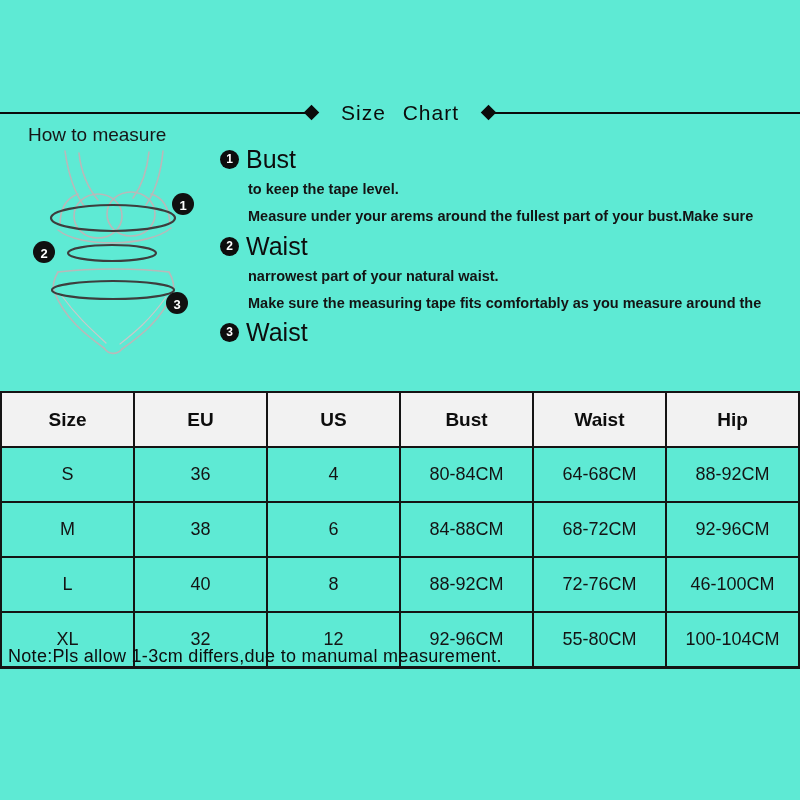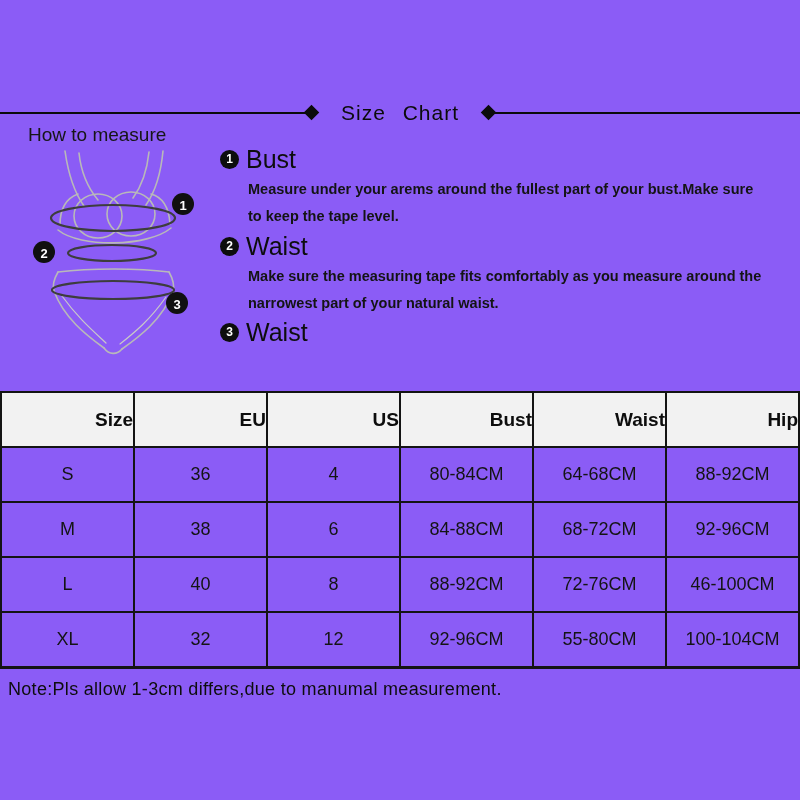--- a/index.html
+++ b/index.html
@@ -1,19 +1,19 @@
 <!DOCTYPE html>
 <html><head>
 <meta charset="utf-8">
 <style>
   * { margin:0; padding:0; box-sizing:border-box; }
   html,body { background:#ffffff; }
   body { font-family:"Liberation Sans","DejaVu Sans",sans-serif; color:#111; }
   .canvas{
-    position:relative; width:800px; height:800px; background:#8b5cf6;
+    position:relative; width:800px; height:800px; background:#5eead4;
     overflow:hidden; margin:0 auto;
   }
 
   
   .titlebar{
     position:absolute; top:99px; left:0; width:800px; height:27px;
     display:flex; align-items:center;
   }
   .hline{ flex:1; height:2px; background:#0b0b0b; }
   .diamond{
@@ -62,27 +62,27 @@
   
   .size-table{
     position:absolute; top:391px; left:0; width:800px;
     border-collapse:collapse; table-layout:fixed;
     border:2px solid #141414; border-bottom-width:3px;
   }
   .size-table th, .size-table td{
     border:2px solid #141414; text-align:center; vertical-align:middle;
   }
   .size-table th{
-    height:55px; background:#f2f2f2; font-size:19px; font-weight:bold; color:#0d0d0d;text-align:right;
+    height:55px; background:#f2f2f2; font-size:19px; font-weight:bold; color:#0d0d0d;
   }
   .size-table td{ height:55px; font-size:18px; color:#141414; }
 
   
   .note{
-    position:absolute; top:679px; left:8px;
+    position:absolute; top:646px; left:8px;
     font-size:18px; letter-spacing:0.3px; color:#0d0d0d; white-space:nowrap;
   }
 </style>
 </head>
 <body>
 
 <div class="canvas">
 
   <div class="titlebar">
     <div class="hline"></div>
@@ -133,33 +133,33 @@
       <text class="badge-num" x="157" y="156">3</text>
     </g>
   </svg>
 
   <div class="section sec-bust">
     <div class="sec-head">
       <span class="bullet">1</span>
       <span class="sec-title">Bust</span>
     </div>
     <div class="sec-body">
+      <div class="sec-line">to keep the tape level.</div>
       <div class="sec-line">Measure under your arems around the fullest part of your bust.Make sure</div>
-      <div class="sec-line">to keep the tape level.</div>
     </div>
   </div>
 
   <div class="section sec-waist">
     <div class="sec-head">
       <span class="bullet">2</span>
       <span class="sec-title">Waist</span>
     </div>
     <div class="sec-body">
+      <div class="sec-line">narrowest part of your natural waist.</div>
       <div class="sec-line">Make sure the measuring tape fits comfortably as you measure around the</div>
-      <div class="sec-line">narrowest part of your natural waist.</div>
     </div>
   </div>
 
   <div class="section sec-hips">
     <div class="sec-head">
       <span class="bullet">3</span>
       <span class="sec-title">Waist</span>
     </div>
   </div>
 

